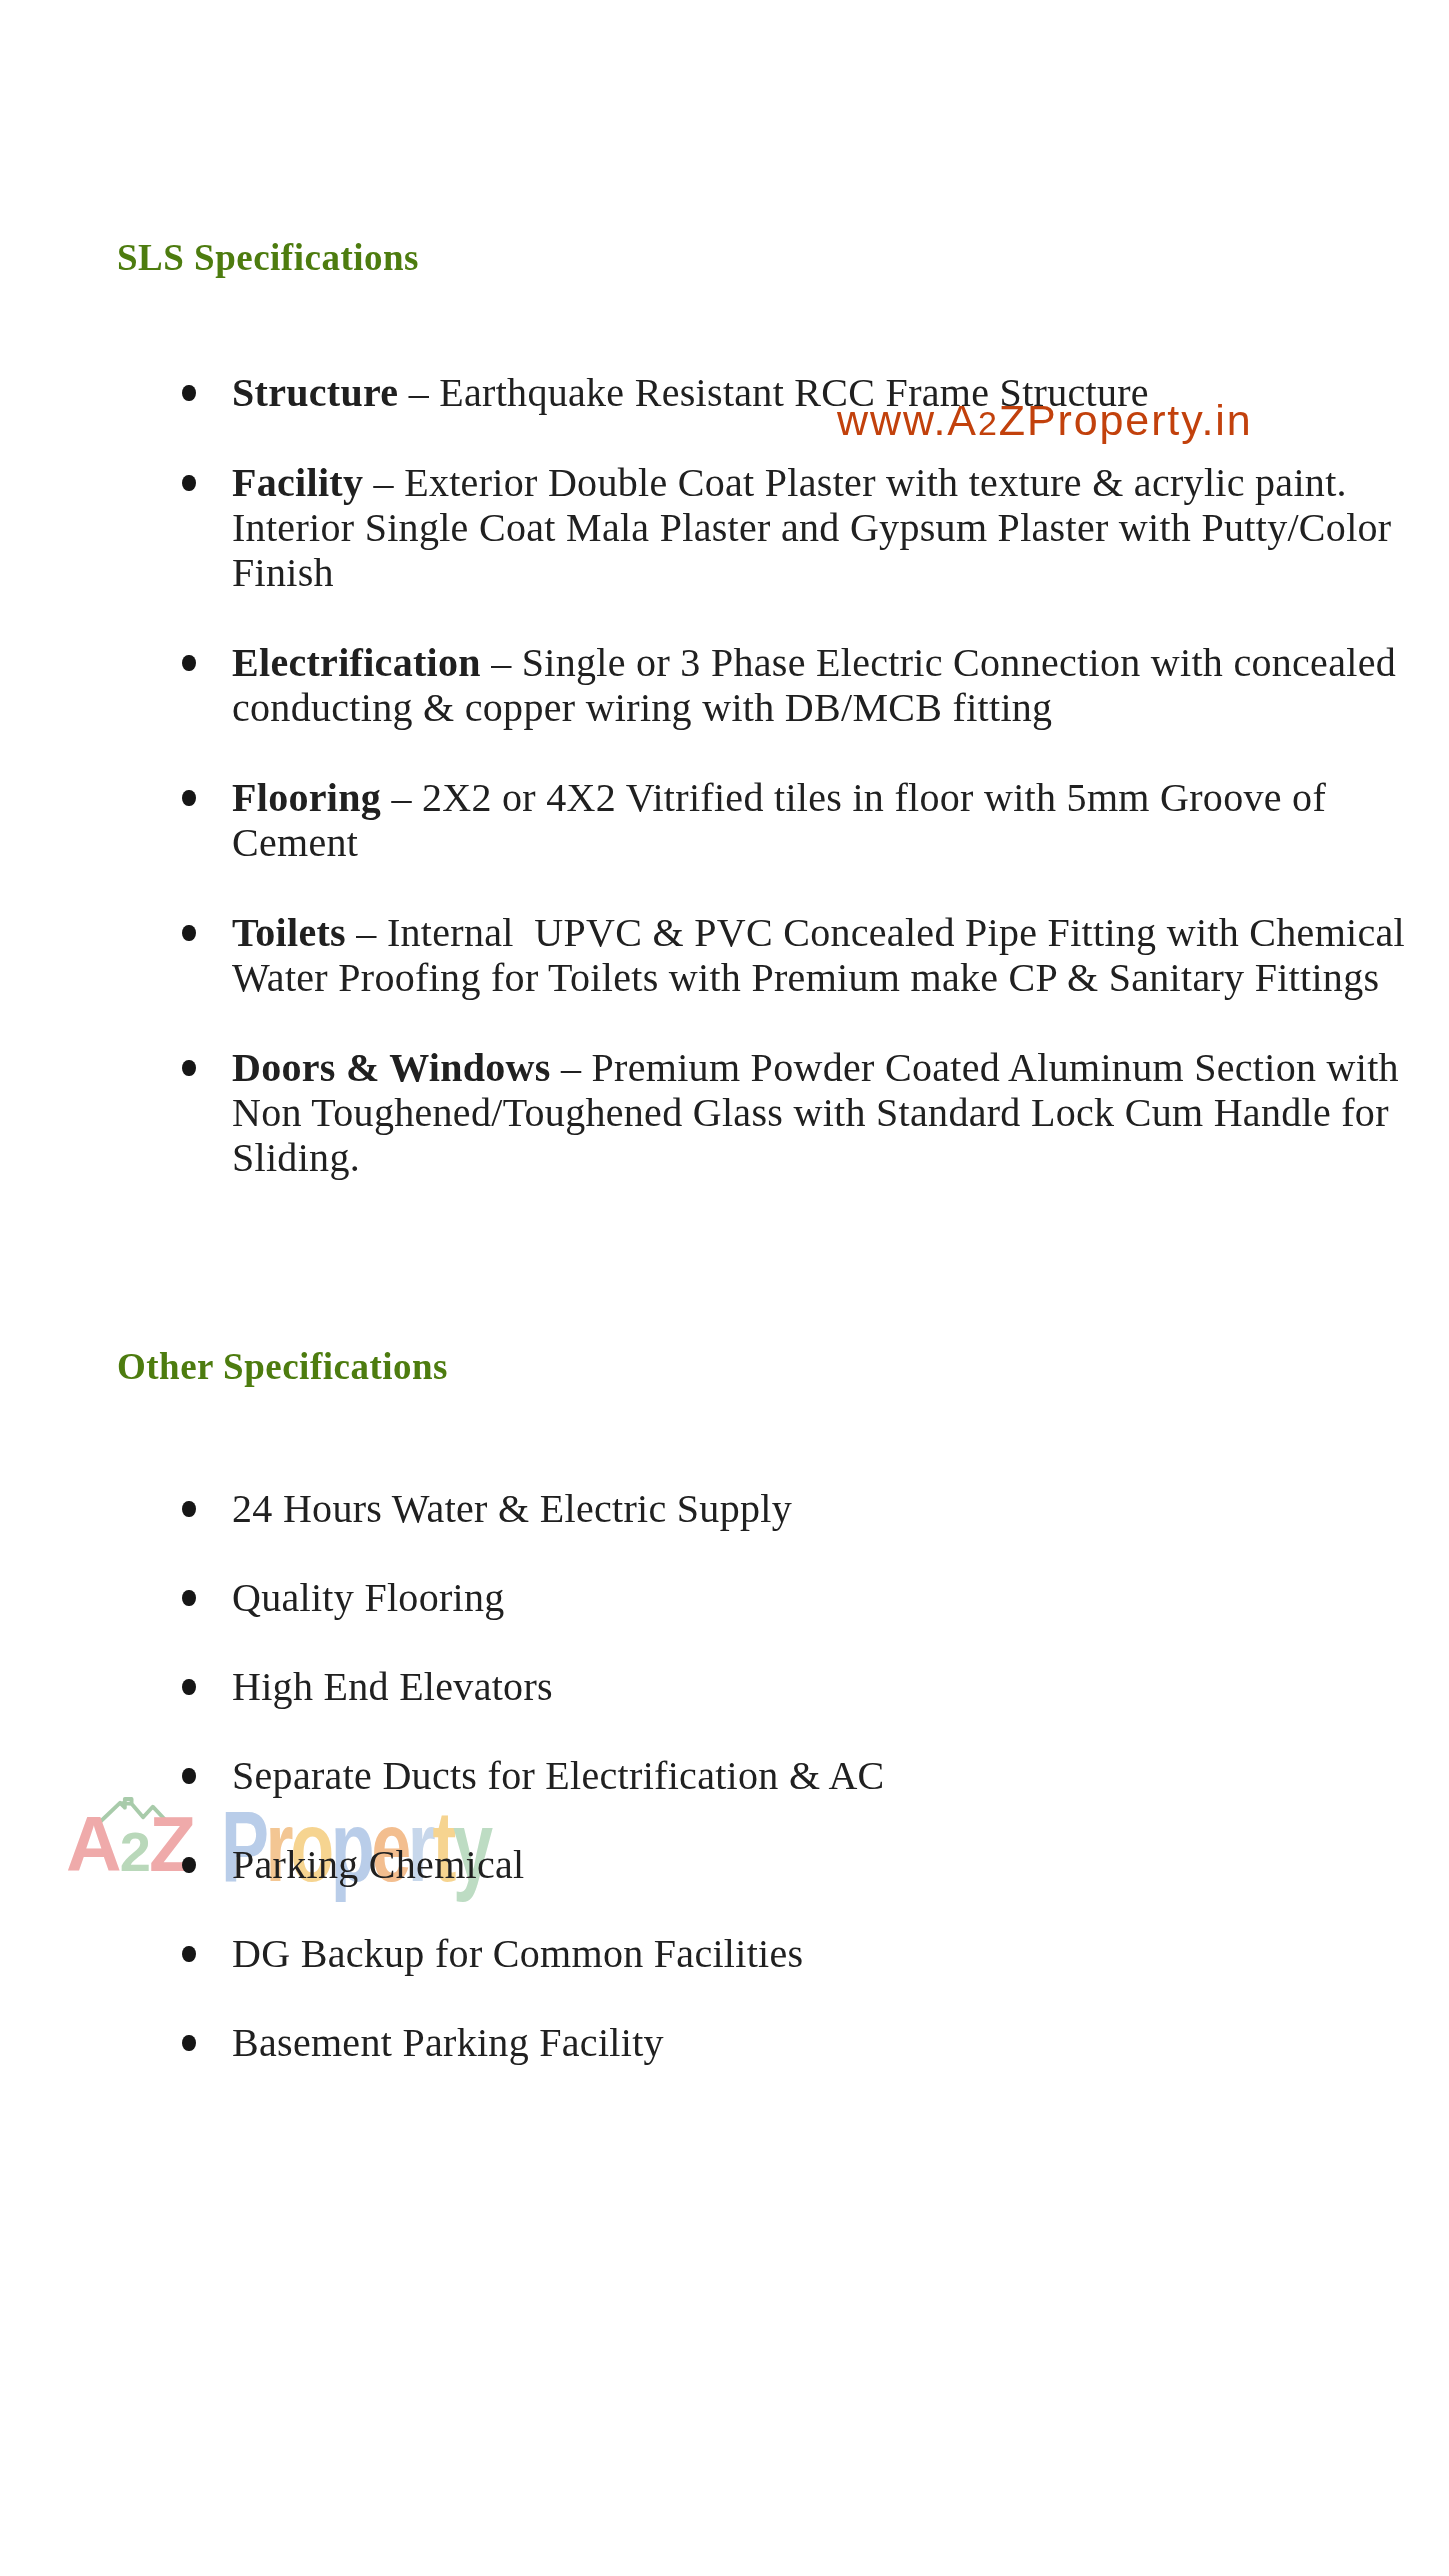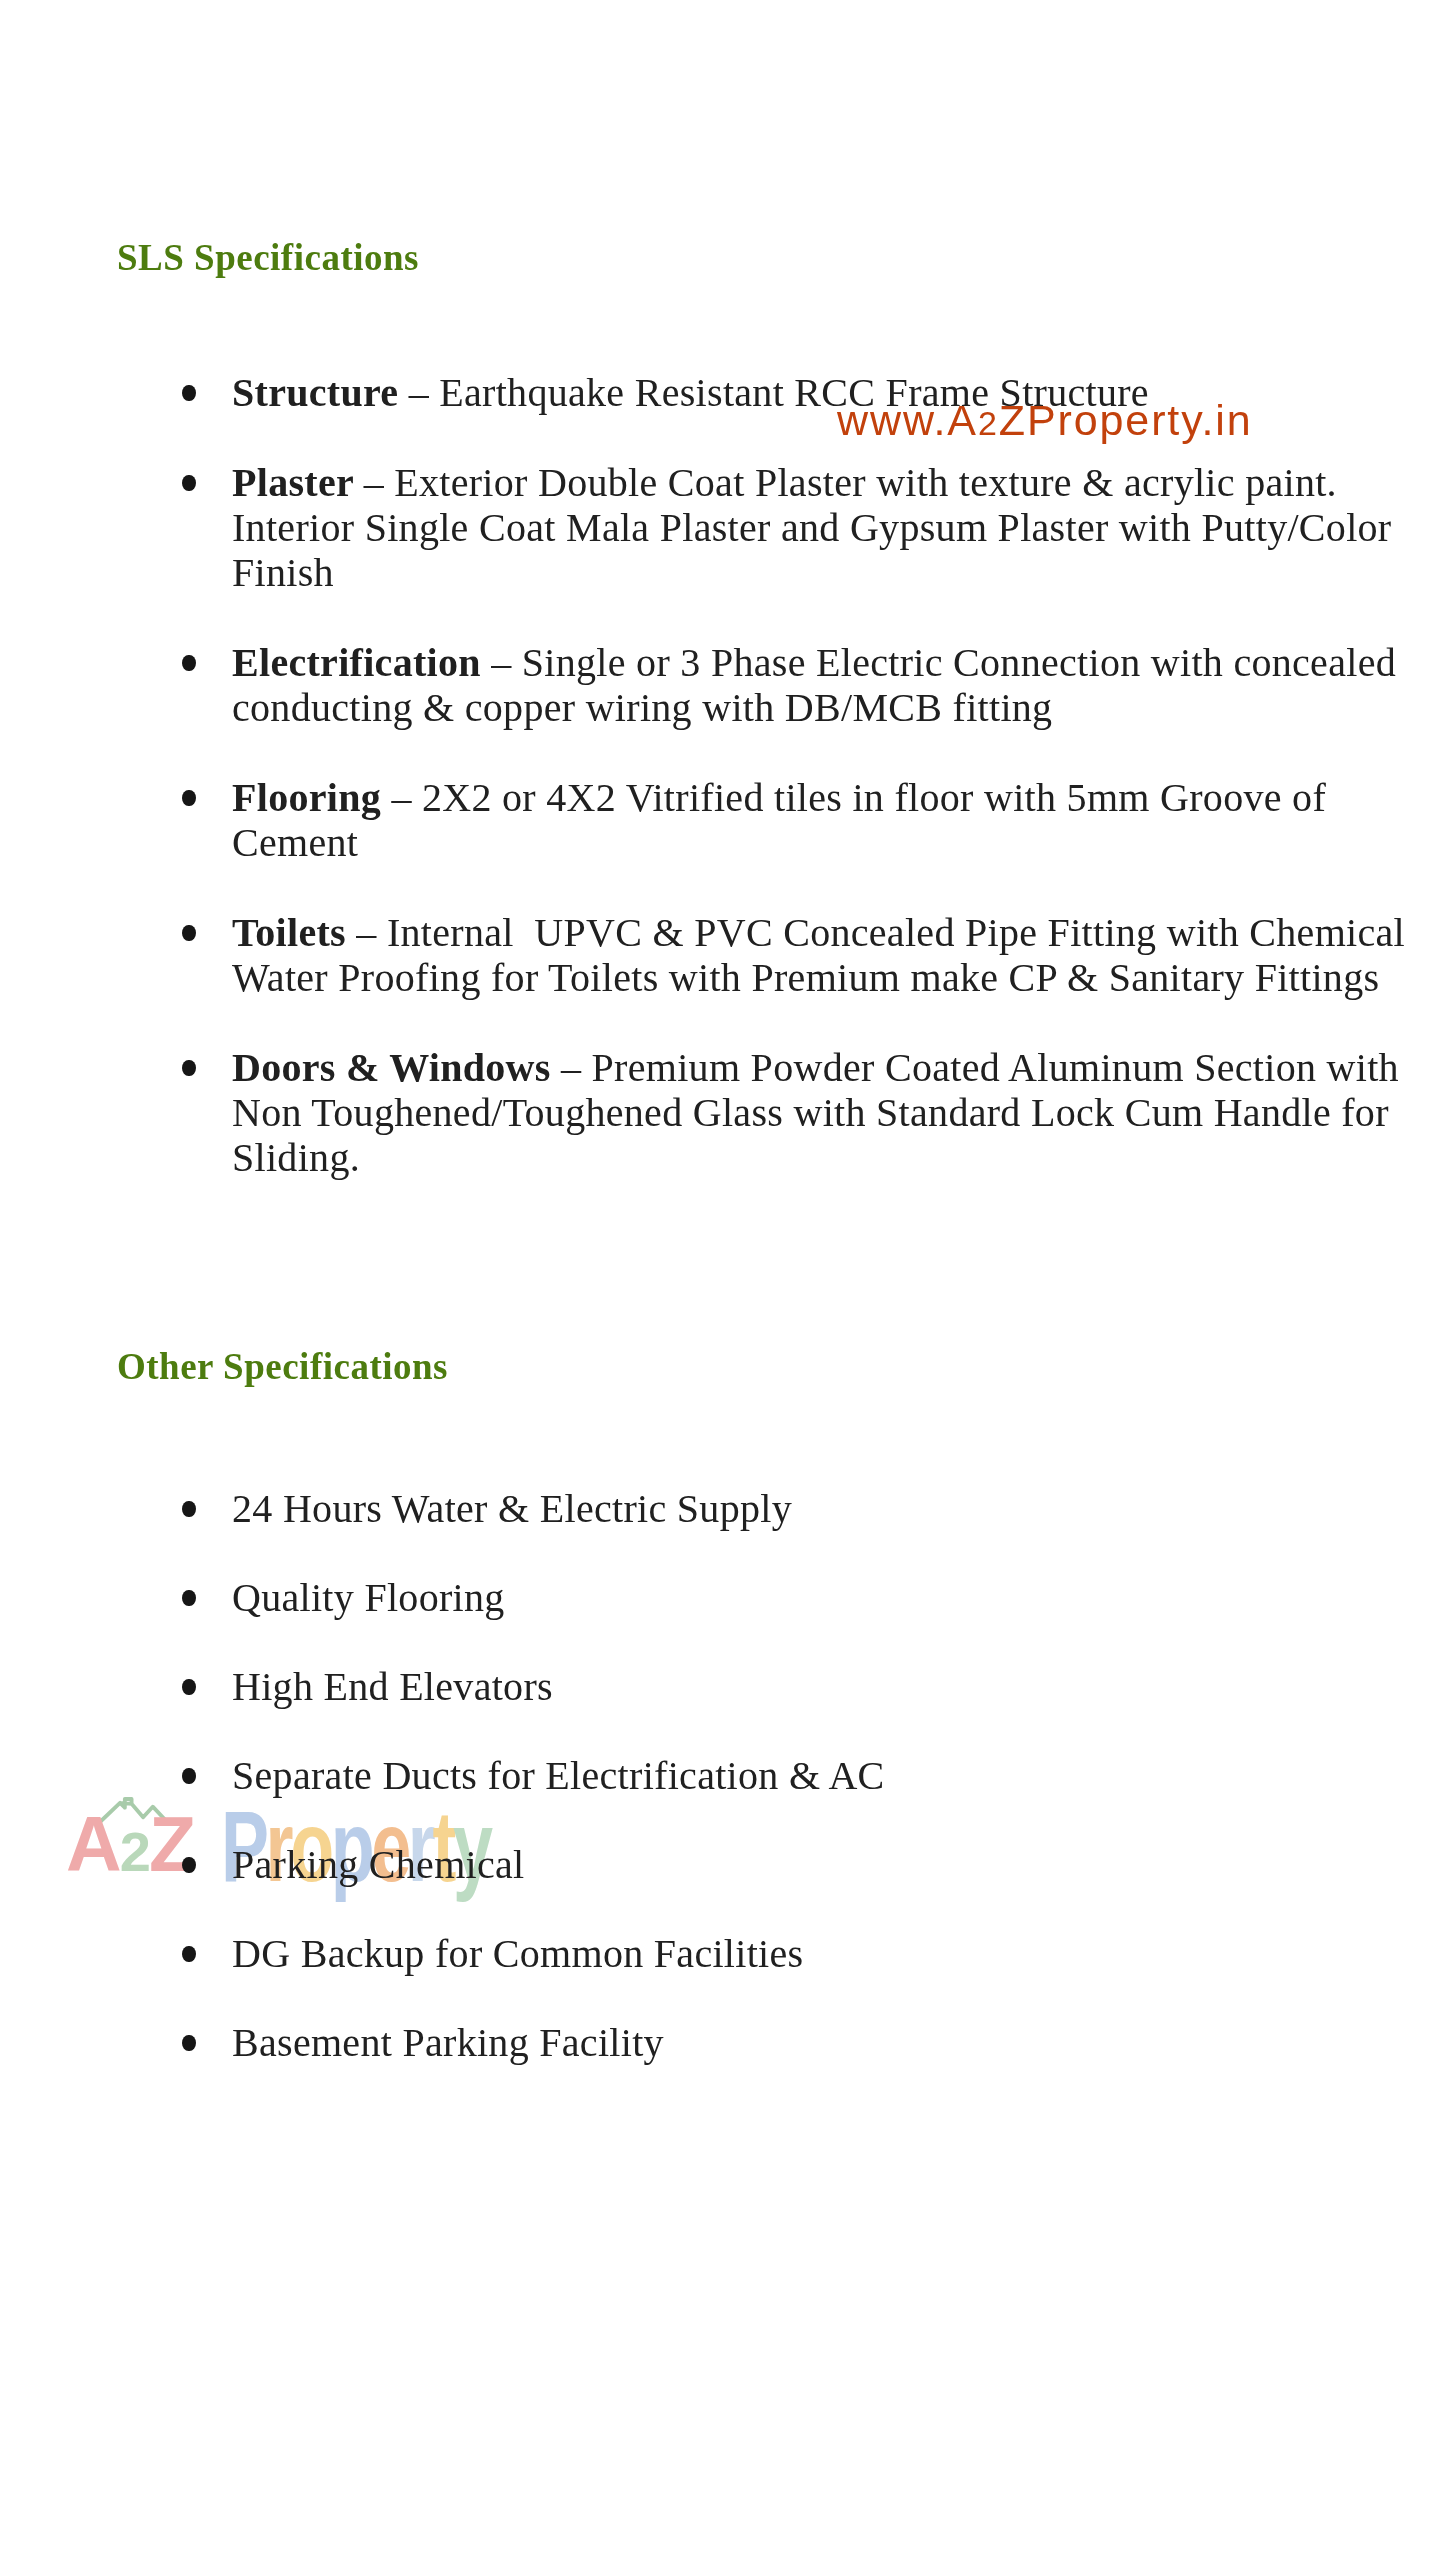--- a/index.html
+++ b/index.html
@@ -102,21 +102,21 @@
   </div>
 
   <div class="content">
     <h1 class="sec-heading" id="sls-heading">SLS Specifications</h1>
 
     <ul class="spec-list" id="sls-list">
         <li>
           <div class="line"><span class="term">Structure </span>– Earthquake Resistant RCC Frame Structure</div>
         </li>
         <li>
-          <div class="line"><span class="term">Plaster </span>– Exterior Double Coat Plaster with texture &amp; acrylic paint.</div>
+          <div class="line"><span class="term">Facility </span>– Exterior Double Coat Plaster with texture &amp; acrylic paint.</div>
           <div class="line">Interior Single Coat Mala Plaster and Gypsum Plaster with Putty/Color</div>
           <div class="line">Finish</div>
         </li>
         <li>
           <div class="line"><span class="term">Electrification </span>– Single or 3 Phase Electric Connection with concealed</div>
           <div class="line">conducting &amp; copper wiring with DB/MCB fitting</div>
         </li>
         <li>
           <div class="line"><span class="term">Flooring </span>– 2X2 or 4X2 Vitrified tiles in floor with 5mm Groove of Cement</div>
         </li>

